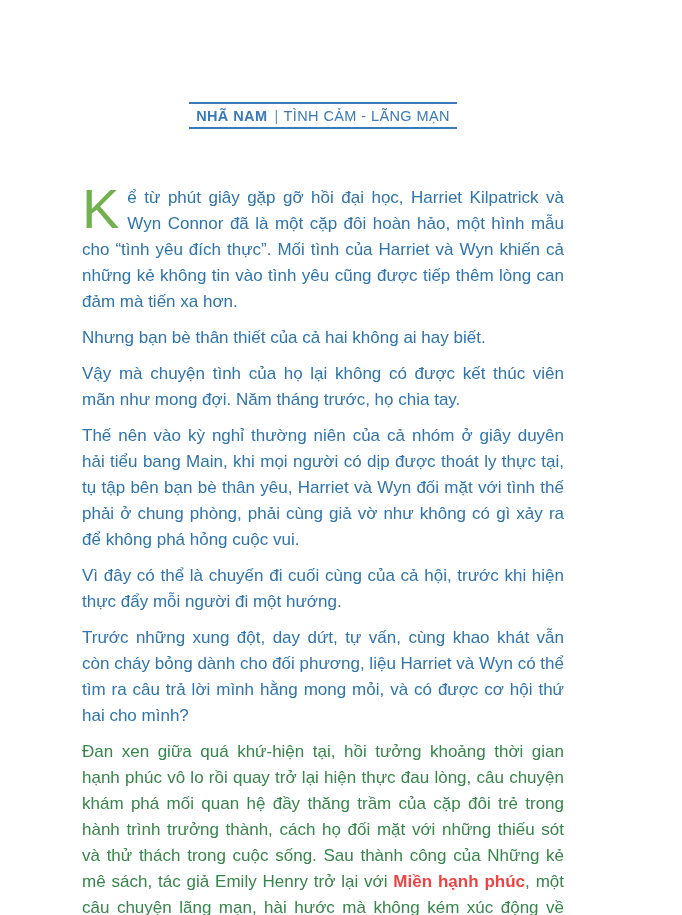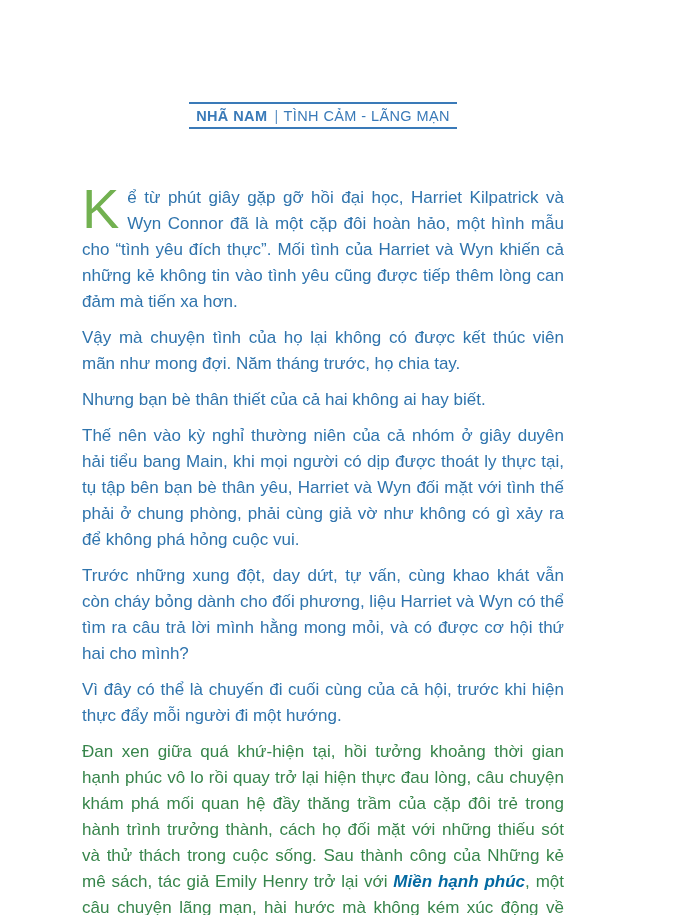--- a/index.html
+++ b/index.html
@@ -40,48 +40,48 @@
   .dropcap {
     float: left;
     color: #72b150;
     font-size: 56px;
     line-height: 44px;
     padding: 2px 8px 0 0;
     font-weight: 400;
   }
   .closing { color: #37854b; }
   .book-green { }
-  .book-blue { font-style: italic; font-weight: bold; color: #0369a1; }
+  .book-blue { font-weight: bold; color: #ef4444; }
 </style>
 </head>
 <body>
 
 <div class="page">
 
   <div class="header-wrap">
     <div class="imprint">
       <span class="pub">NHÃ NAM</span><span class="sep">|</span><span class="cat">TÌNH CẢM - LÃNG MẠN</span>
     </div>
   </div>
 
   <div class="content">
 
     <p>
       <span class="dropcap">K</span><span>ể từ phút giây gặp gỡ hồi đại học, Harriet Kilpatrick và Wyn Connor đã là một cặp đôi hoàn hảo, một hình mẫu cho “tình yêu đích thực”. Mối tình của Harriet và Wyn khiến cả những kẻ không tin vào tình yêu cũng được tiếp thêm lòng can đảm mà tiến xa hơn.</span>
     </p>
 
+    <p>Nhưng bạn bè thân thiết của cả hai không ai hay biết.</p>
+
     <p>Vậy mà chuyện tình của họ lại không có được kết thúc viên mãn như mong đợi. Năm tháng trước, họ chia tay.</p>
-
-    <p>Nhưng bạn bè thân thiết của cả hai không ai hay biết.</p>
 
     <p>Thế nên vào kỳ nghỉ thường niên của cả nhóm ở giây duyên hải tiểu bang Main, khi mọi người có dịp được thoát ly thực tại, tụ tập bên bạn bè thân yêu, Harriet và Wyn đối mặt với tình thế phải ở chung phòng, phải cùng giả vờ như không có gì xảy ra để không phá hỏng cuộc vui.</p>
 
+    <p>Vì đây có thể là chuyến đi cuối cùng của cả hội, trước khi hiện thực đẩy mỗi người đi một hướng.</p>
+
     <p>Trước những xung đột, day dứt, tự vấn, cùng khao khát vẫn còn cháy bỏng dành cho đối phương, liệu Harriet và Wyn có thể tìm ra câu trả lời mình hằng mong mỏi, và có được cơ hội thứ hai cho mình?</p>
-
-    <p>Vì đây có thể là chuyến đi cuối cùng của cả hội, trước khi hiện thực đẩy mỗi người đi một hướng.</p>
 
     <p class="closing">
       <span>Đan xen giữa quá khứ-hiện tại, hồi tưởng khoảng thời gian hạnh phúc vô lo rồi quay trở lại hiện thực đau lòng, câu chuyện khám phá mối quan hệ đầy thăng trầm của cặp đôi trẻ trong hành trình trưởng thành, cách họ đối mặt với những thiếu sót và thử thách trong cuộc sống. Sau thành công của </span><span class="book-green">Những kẻ mê sách</span><span>, tác giả Emily Henry trở lại với </span><span class="book-blue">Miền hạnh phúc</span><span>, một câu chuyện lãng mạn, hài hước mà không kém xúc động về tình yêu, tình bạn và gia đình, về những trăn trở của những người trẻ trước ngưỡng cửa cuộc đời.</span>
     </p>
 
   </div>
 
 </div>
 
 </body></html>

